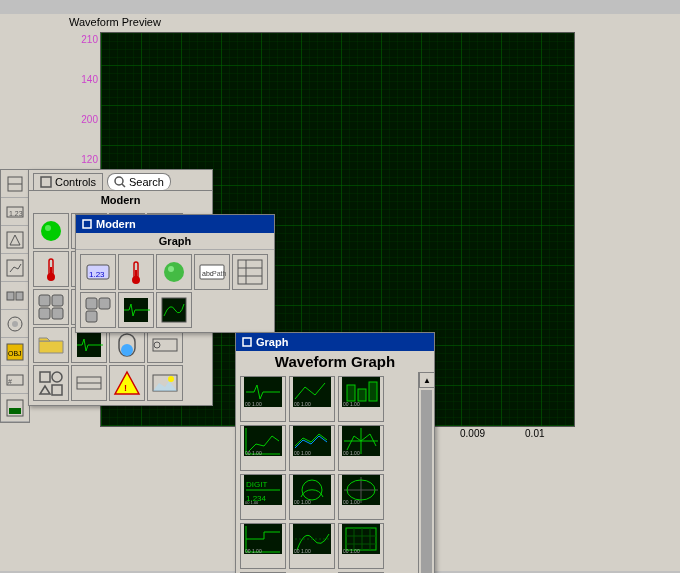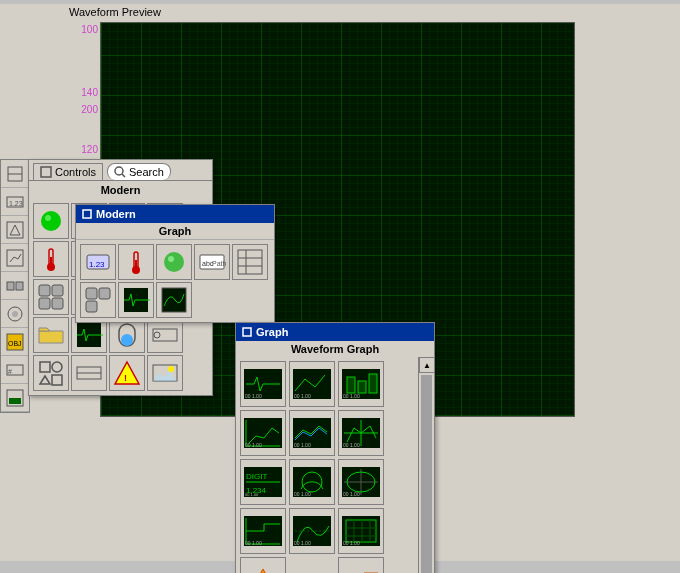--- a/index.html
+++ b/index.html
@@ -9,21 +9,21 @@
       background: #c0c0c0;
       font-family: Arial, sans-serif;
       font-size: 11px;
       overflow: hidden;
       position: relative;
     }
 
     
     .main-area {
       position: absolute;
-      top: 4px;
+      top: 14px;
       left: 0;
       width: 680px;
       height: 557px;
       background: #d4d0c8;
     }
 
     
     .waveform-panel {
       position: absolute;
       top: 0;
@@ -196,21 +196,21 @@
       background: #003399;
       color: #fff;
       padding: 3px 6px;
       font-size: 11px;
       font-weight: bold;
     }
 
     .graph-section-title {
       text-align: center;
       font-weight: bold;
-      font-size: 11px;
+      font-size: 15px;
       padding: 2px 0;
       color: #000;
     }
 
     
     svg { display: block; }
 
     .graph-icons {
       display: flex;
       flex-wrap: wrap;
@@ -219,21 +219,20 @@
     }
 
     .graph-icon-btn {
       width: 46px;
       height: 46px;
       background: #d4d0c8;
       border: 1px solid #808080;
       display: flex;
       flex-direction: column;
       align-items: center;
-      justify-content: center;
       cursor: pointer;
       font-size: 7px;
       text-align: center;
     }
 
     
     .left-strip {
       position: absolute;
       top: 155px;
       left: 0;
@@ -255,29 +254,34 @@
   </style>
 </head>
 <body>
 
 <div class="main-area">
 
   <div class="waveform-panel">
     <div class="waveform-title">Waveform Preview</div>
 
     <div class="y-axis">
-      <span class="y-label" style="top:2px;">100</span>
-      <span class="y-label" style="top:42px;margin-top:23px;">140</span>
+      <span class="y-label" style="top:2px;">210</span>
+      <span class="y-label" style="top:42px;">140</span>
       <span class="y-label" style="top:82px;">200</span>
       <span class="y-label" style="top:122px;margin-left:36px;">120</span>
       <span class="y-label" style="top:162px;">110</span>
     </div>
 
     <div class="waveform-canvas"></div>
 
+    <div style="position:absolute;top:414px;left:330px;display:flex;gap:40px;">
+      <span class="x-label">0.008</span>
+      <span class="x-label">0.009</span>
+      <span class="x-label">0.01</span>
+    </div>
   </div>
 
   <div class="left-strip">
     <div class="strip-icon">
       <svg width="18" height="18" viewBox="0 0 18 18">
           <rect x="2" y="2" width="14" height="14" fill="none" stroke="#555" stroke-width="1"></rect>
           <line x1="2" y1="9" x2="16" y2="9" stroke="#555" stroke-width="1"></line>
         </svg>
     </div>
     <div class="strip-icon">

